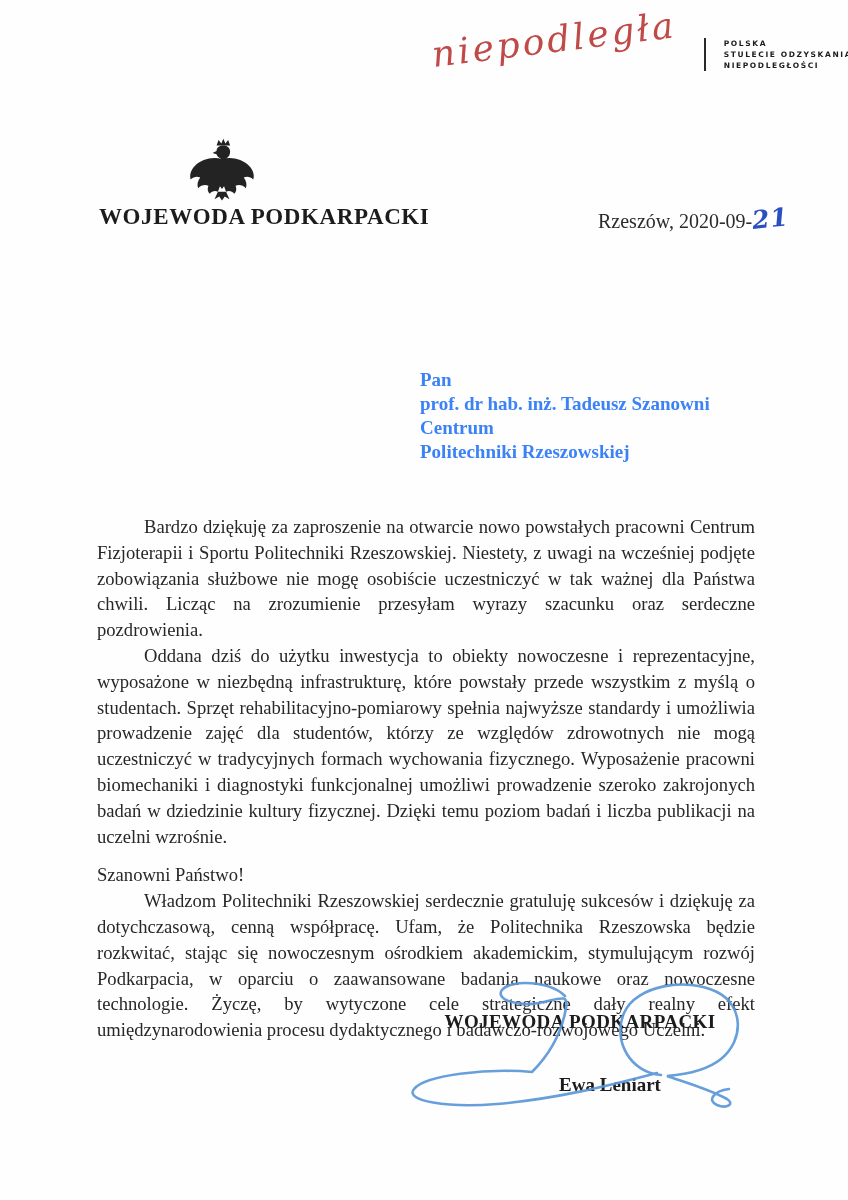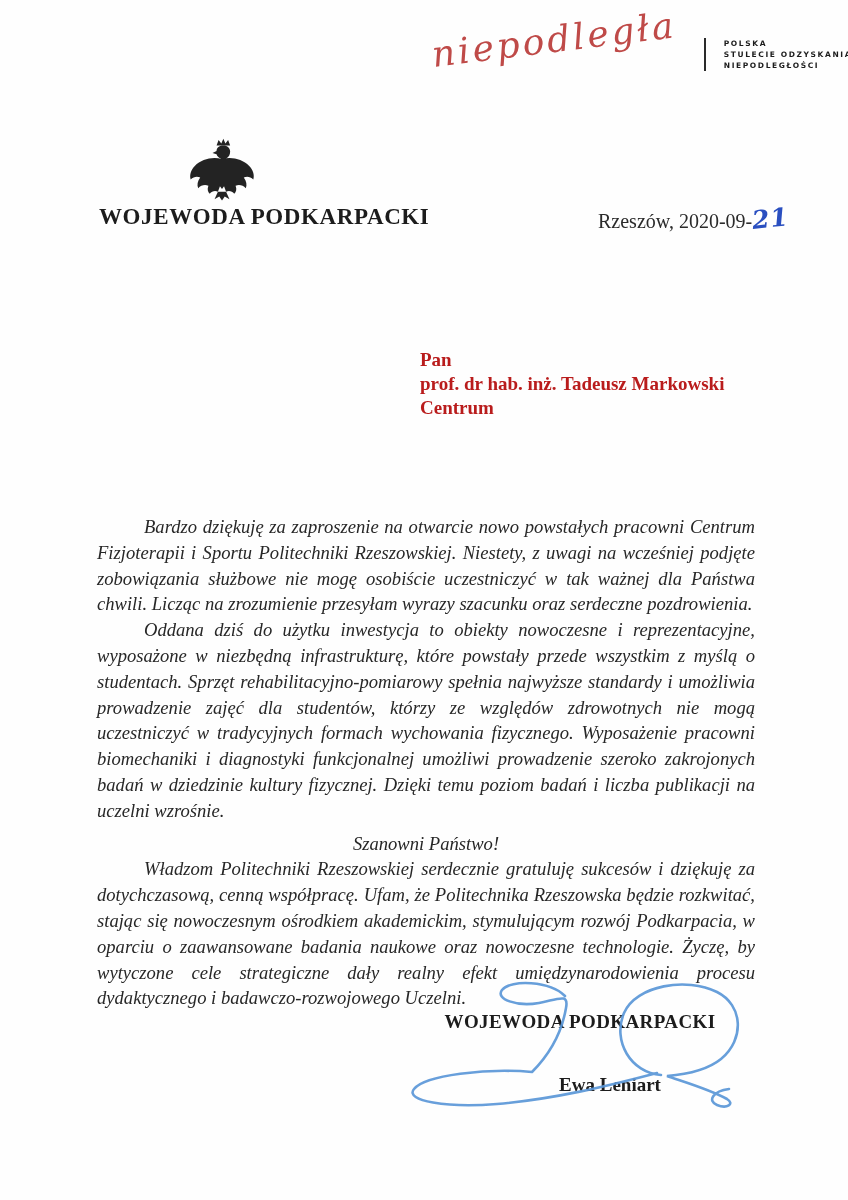--- a/index.html
+++ b/index.html
@@ -75,43 +75,42 @@
     font-weight: bold;
     font-size: 25px;
     color: #2a4fc0;
     transform: rotate(-6deg) translateY(-1px);
     letter-spacing: 1px;
   }
 
   
   .addressee {
     position: absolute;
-    left: 420px; top: 348px;
+    left: 420px; top: 368px;
     font-size: 19px;
     font-weight: bold;
     line-height: 24px;
-    color: #b91c1c;
+    color: #3b82f6;
   }
 
   
   .letter-body {
     position: absolute;
     left: 97px; top: 514px;
     width: 658px;
     font-size: 18.6px;
     line-height: 25.8px;
     text-align: justify;
     color: #272727;
-    font-style: italic;
   }
   .letter-body p { text-indent: 47px; }
   .salutation {
-    margin-top: 7px;
+    margin-top: 13px;
     text-indent: 0 !important;
-    text-align: center;
+    text-align: left;
   }
 
   
   .signature-block {
     position: absolute;
     left: 405px; top: 1011px;
     width: 350px;
     text-align: center;
   }
   .signature-title {
@@ -159,22 +158,23 @@
   </svg>
 
   <div class="sender-title">WOJEWODA PODKARPACKI</div>
 
   <div class="date-line">
     <span>Rzeszów, 2020-09-</span><span class="date-handwritten">21</span>
   </div>
 
   <div class="addressee">
     <div>Pan</div>
-    <div>prof. dr hab. inż. Tadeusz Markowski</div>
+    <div>prof. dr hab. inż. Tadeusz Szanowni</div>
     <div>Centrum</div>
+    <div>Politechniki Rzeszowskiej</div>
   </div>
 
   <div class="letter-body">
     <p>Bardzo dziękuję za zaproszenie na otwarcie nowo powstałych pracowni Centrum Fizjoterapii i Sportu Politechniki Rzeszowskiej. Niestety, z uwagi na wcześniej podjęte zobowiązania służbowe nie mogę osobiście uczestniczyć w tak ważnej dla Państwa chwili. Licząc na zrozumienie przesyłam wyrazy szacunku oraz serdeczne pozdrowienia.</p>
     <p>Oddana dziś do użytku inwestycja to obiekty nowoczesne i reprezentacyjne, wyposażone w niezbędną infrastrukturę, które powstały przede wszystkim z myślą o studentach. Sprzęt rehabilitacyjno-pomiarowy spełnia najwyższe standardy i umożliwia prowadzenie zajęć dla studentów, którzy ze względów zdrowotnych nie mogą uczestniczyć w tradycyjnych formach wychowania fizycznego. Wyposażenie pracowni biomechaniki i diagnostyki funkcjonalnej umożliwi prowadzenie szeroko zakrojonych badań w dziedzinie kultury fizycznej. Dzięki temu poziom badań i liczba publikacji na uczelni wzrośnie.</p>
     <p class="salutation">Szanowni Państwo!</p>
     <p>Władzom Politechniki Rzeszowskiej serdecznie gratuluję sukcesów i dziękuję za dotychczasową, cenną współpracę. Ufam, że Politechnika Rzeszowska będzie rozkwitać, stając się nowoczesnym ośrodkiem akademickim, stymulującym rozwój Podkarpacia, w oparciu o zaawansowane badania naukowe oraz nowoczesne technologie. Życzę, by wytyczone cele strategiczne dały realny efekt umiędzynarodowienia procesu dydaktycznego i badawczo-rozwojowego Uczelni.</p>
   </div>
 
   <div class="signature-block">

